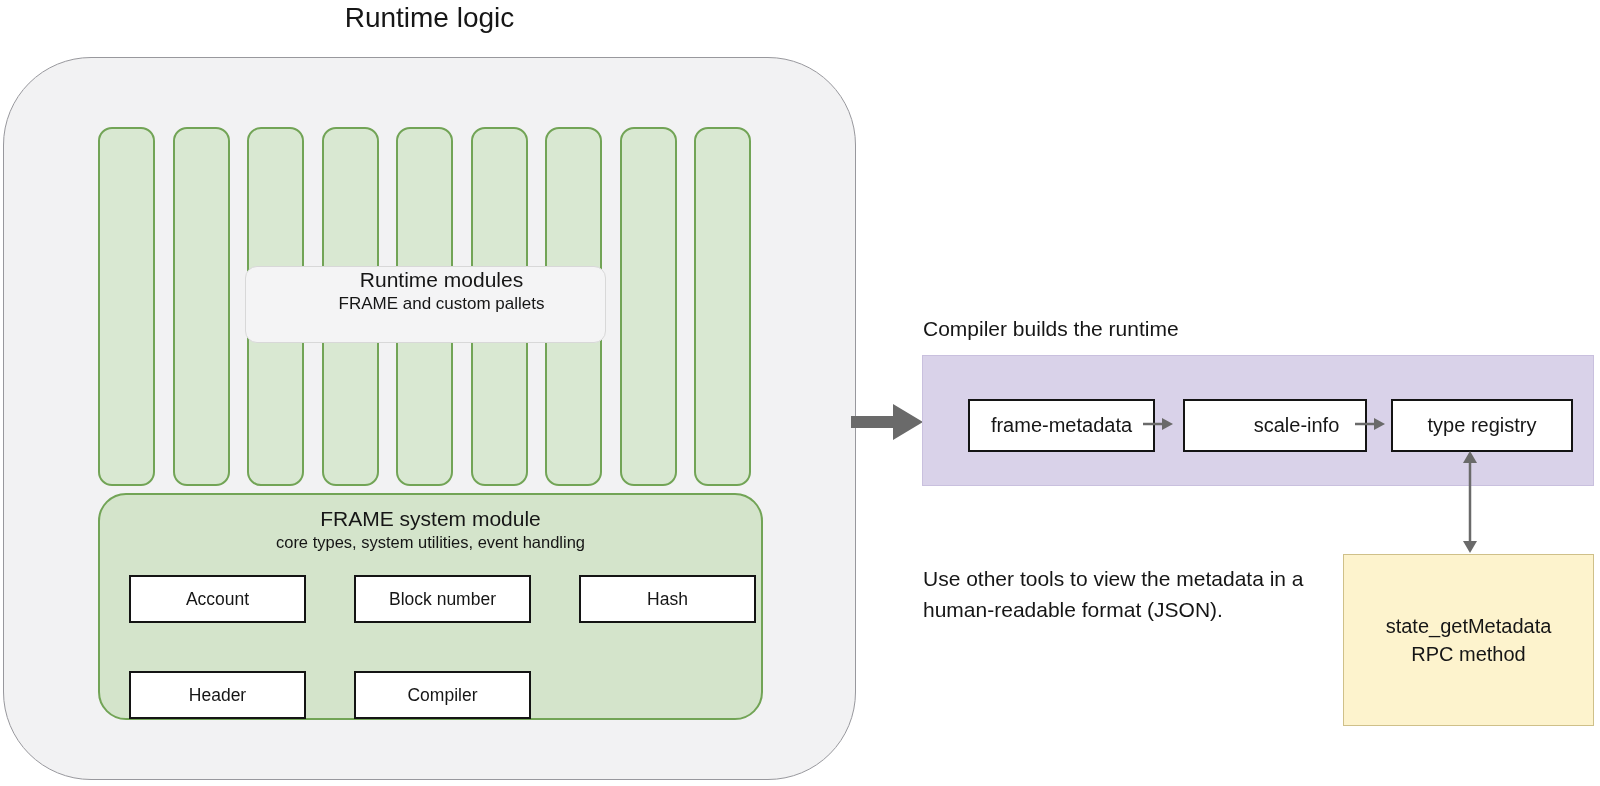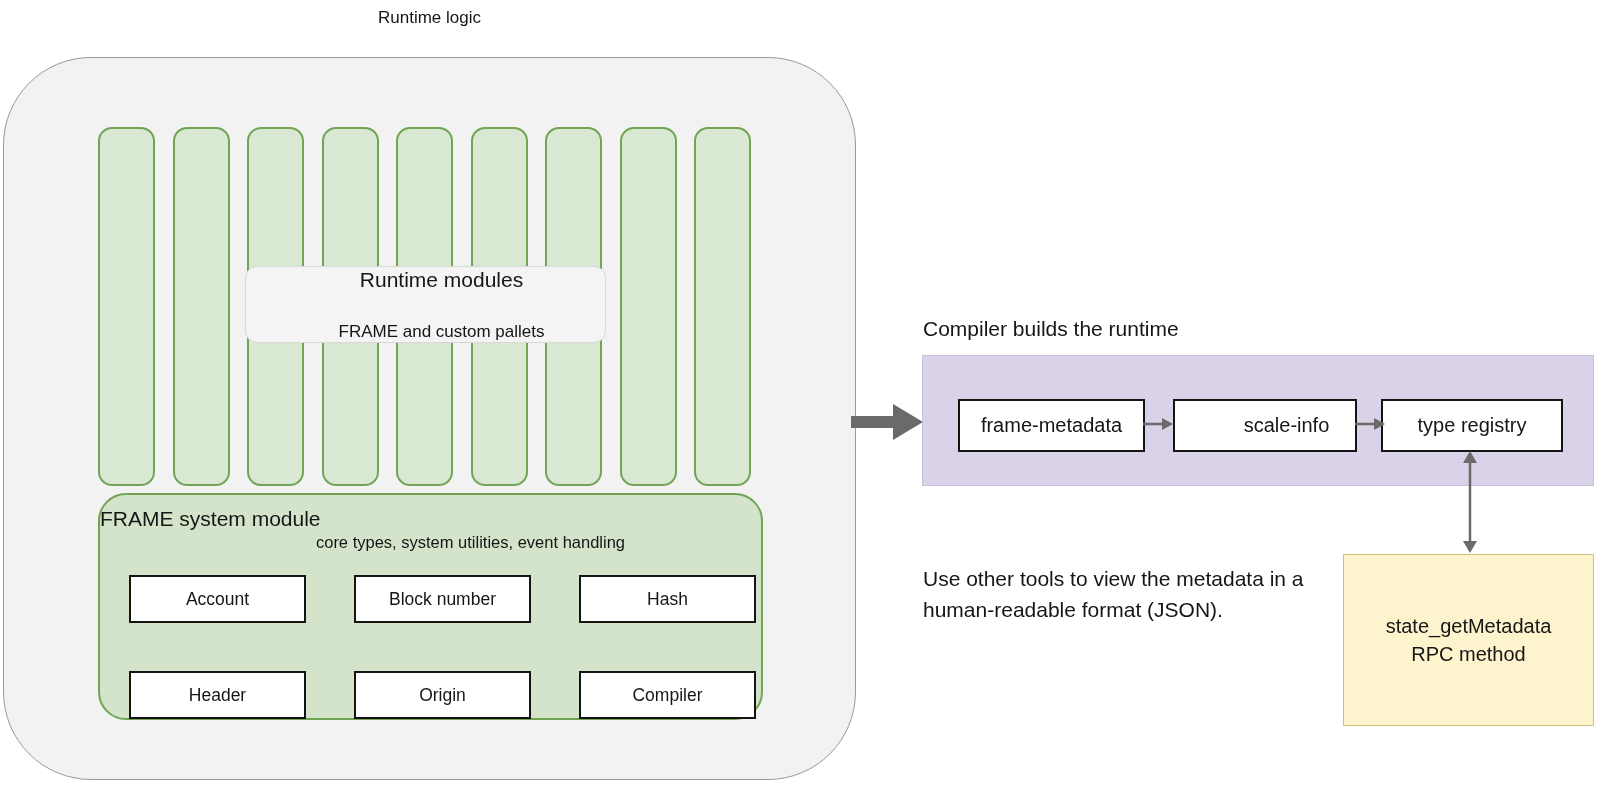--- a/index.html
+++ b/index.html
@@ -6,21 +6,21 @@
   #stage{
     position:relative;width:1600px;height:786px;overflow:hidden;
     font-family:"Liberation Sans","DejaVu Sans",sans-serif;
     color:var(--text-color,#161616);background:#fff;
   }
   .abs{position:absolute;}
 
   
   .diagram-title{
     left:3px;top:6px;width:853px;text-align:center;
-    font-size:17px;line-height:24px;
+    font-size:28px;line-height:24px;
   }
   .runtime-panel{
     left:3px;top:57px;width:853px;height:723px;
     background:var(--gray-panel-fill,#f2f2f3);
     border:1px solid var(--gray-panel-border,#98989d);
     border-radius:88px;box-sizing:border-box;
   }
   .pallet-row{
     left:98px;top:127px;display:flex;gap:17.5px;
   }
@@ -28,38 +28,38 @@
     width:57px;height:359px;box-sizing:border-box;
     background:var(--green-fill,#d9e8d2);
     border:2px solid var(--green-border,#72a456);
     border-radius:14px;
   }
   .modules-label{
     left:245px;top:266px;width:361px;height:77px;box-sizing:border-box;
     background:var(--label-fill,#f4f4f5);
     border:1px solid var(--label-border,#d8d8d8);
     border-radius:12px;display:flex;flex-direction:column;
-    align-items:center;justify-content:space-between;text-align:center;padding-left:32px;
+    align-items:center;justify-content:flex-start;text-align:center;padding-left:32px;
   }
   .modules-label .t1{font-size:21px;line-height:26px;}
   .modules-label .t2{font-size:17px;line-height:21px;}
 
   .frame-box{
     left:98px;top:493px;width:665px;height:227px;box-sizing:border-box;
     background:var(--green-fill-deep,#d4e4cb);
     border:2.5px solid var(--green-border,#72a456);
     border-radius:28px;
   }
   .frame-box .t1{
-    position:absolute;left:0;top:11px;width:100%;text-align:left;
+    position:absolute;left:0;top:11px;width:100%;text-align:center;
     font-size:21px;line-height:26px;
   }
   .frame-box .t2{
     position:absolute;left:0;top:37px;width:100%;text-align:center;
-    font-size:16.5px;line-height:21px;padding-left:40px;
+    font-size:16.5px;line-height:21px;
   }
   .chips{
     position:absolute;left:29px;top:80px;
     display:grid;grid-template-columns:repeat(3,177px);
     column-gap:24px;row-gap:19px;gap:48px;
   }
   .chip{
     height:48px;box-sizing:border-box;background:#fff;
     border:2.5px solid var(--chip-border,#141414);
     display:flex;align-items:center;justify-content:center;
@@ -78,20 +78,21 @@
   .purple-band{
     left:922px;top:355px;width:672px;height:131px;box-sizing:border-box;
     background:var(--purple-fill,#d9d2e9);
     border:1px solid var(--purple-border,#c9c0de);
   }
   .pipe-box{
     position:absolute;top:43px;height:53px;box-sizing:border-box;
     background:#fff;border:2.5px solid var(--chip-border,#141414);
     display:flex;align-items:center;justify-content:center;
     font-size:20px;
+    margin-left:10px;
   }
   .pb0{left:35px;width:187px;}
   .pb1{left:250px;width:184px;padding-left:43px;}
   .pb2{left:458px;width:182px;}
 
   .rpc-box{
     left:1343px;top:554px;width:251px;height:172px;box-sizing:border-box;
     background:var(--yellow-fill,#fdf3cd);
     border:1px solid var(--yellow-border,#cfc089);
     display:flex;flex-direction:column;align-items:center;justify-content:center;
@@ -129,21 +130,20 @@
   </div>
 
   <div class="abs frame-box">
     <div class="t1">FRAME system module</div>
     <div class="t2">core types, system utilities, event handling</div>
     <div class="chips">
       <div class="chip">Account</div>
       <div class="chip">Block number</div>
       <div class="chip">Hash</div>
       <div class="chip">Header</div>
-      <div class="chip">Origin</div>
       <div class="chip">Compiler</div>
     </div>
   </div>
 
   <svg class="abs arrow flow-arrow" width="74" height="44" viewBox="0 0 74 44">
     <polygon points="0,16 42,16 42,4 72,22 42,40 42,28 0,28" fill="currentColor"></polygon>
   </svg>
 
   <div class="abs compiler-label">Compiler builds the runtime</div>
 

